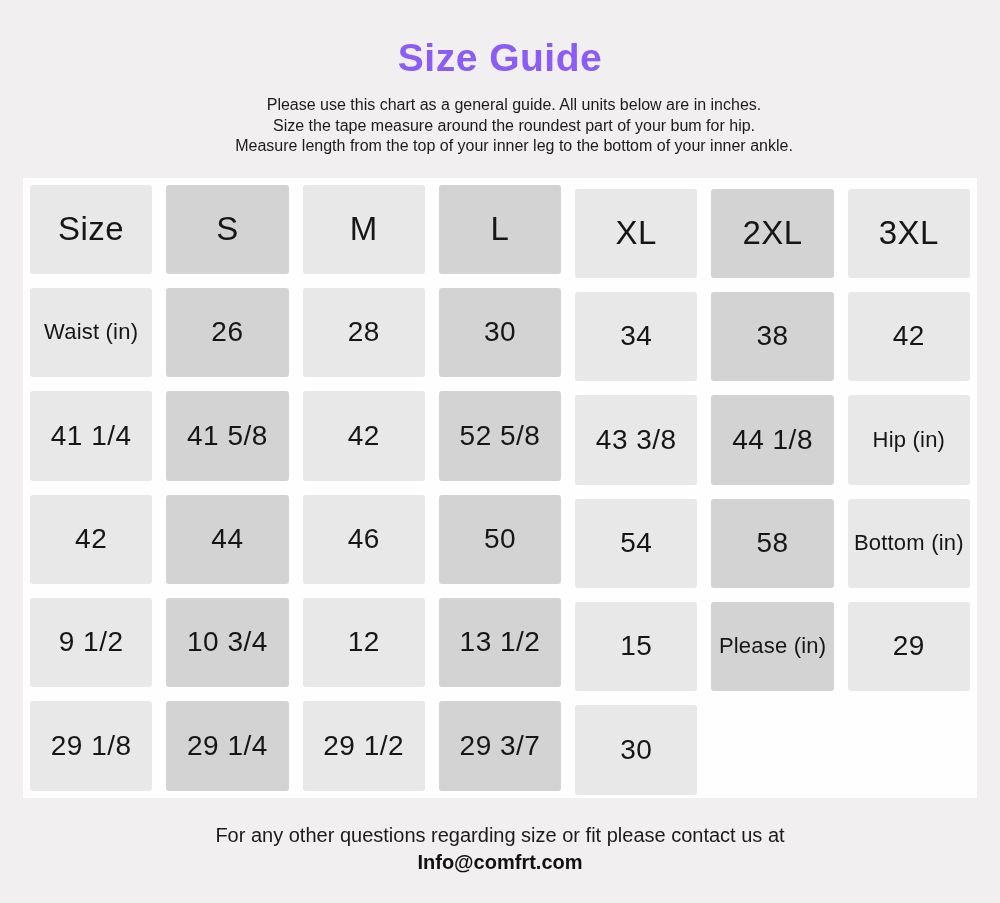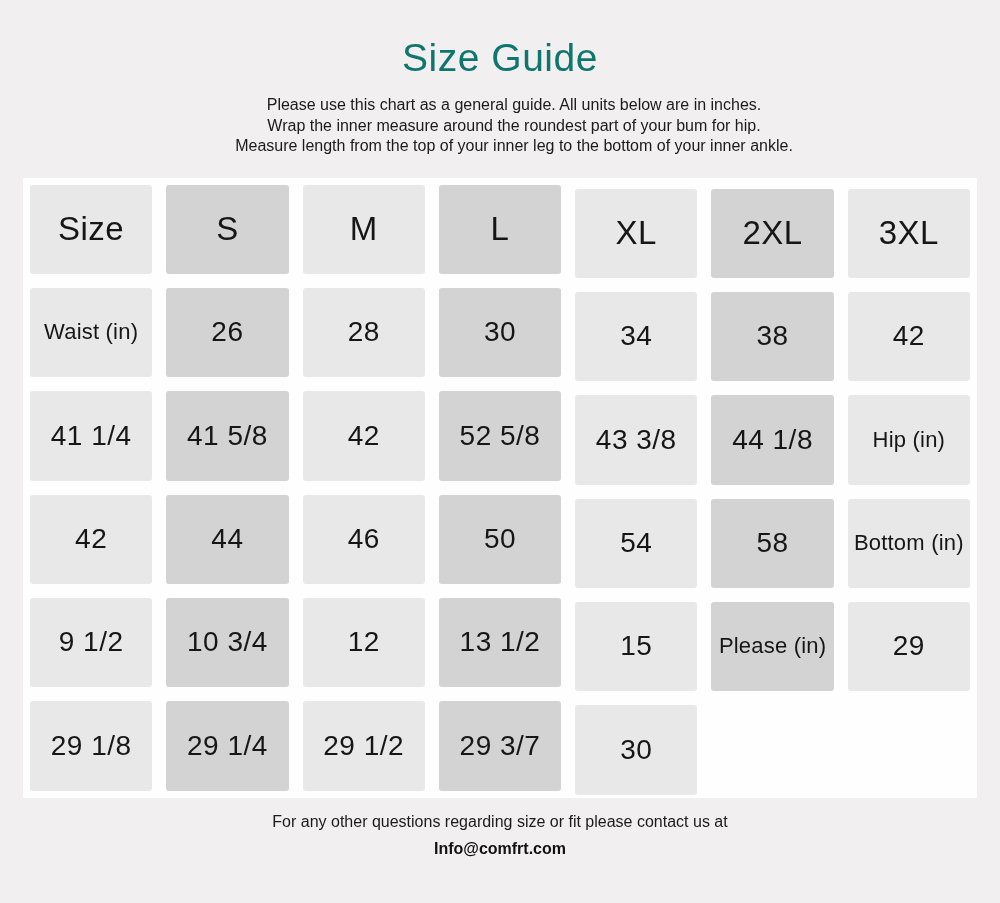--- a/index.html
+++ b/index.html
@@ -17,23 +17,23 @@
   .page {
     width: 1000px;
     height: 903px;
     position: relative;
   }
   .page-title {
     margin: 0;
     padding-top: 36px;
     text-align: center;
     font-size: 39px;
-    font-weight: normal;
+    font-weight: bold;
     letter-spacing: 0.5px;
-    color: #0f766e;
+    color: #8b5cf6;
   }
   .instructions {
     margin-top: 15px;
     text-align: center;
     font-size: 16px;
     line-height: 20.5px;
     color: #1b1b1b;
     margin-left: 28px;
   }
   .table-card {
@@ -72,43 +72,43 @@
   }
   .cell.head {
     font-size: 33px;
     letter-spacing: 0.5px;
   }
   .cell.rowlabel {
     font-size: 22px;
     letter-spacing: 0.2px;
   }
   .footer {
-    margin-top: 14px;
+    margin-top: 27px;
     text-align: center;
-    font-size: 16px;
+    font-size: 20px;
     line-height: 20px;
     color: #1b1b1b;
   }
   .footer .email {
     display: block;
     margin-top: 7px;
     font-weight: bold;
     color: #111111;
   }
 </style>
 </head>
 <body>
 
 <div class="page">
 
   <h1 class="page-title">Size Guide</h1>
 
   <div class="instructions">
     <div>Please use this chart as a general guide. All units below are in inches.</div>
-    <div>Wrap the inner measure around the roundest part of your bum for hip.</div>
+    <div>Size the tape measure around the roundest part of your bum for hip.</div>
     <div>Measure length from the top of your inner leg to the bottom of your inner ankle.</div>
   </div>
 
   <div class="table-card">
 
     <div class="cell head">Size</div>
     <div class="cell head">S</div>
     <div class="cell head">M</div>
     <div class="cell head">L</div>
     <div class="cell head">XL</div>

